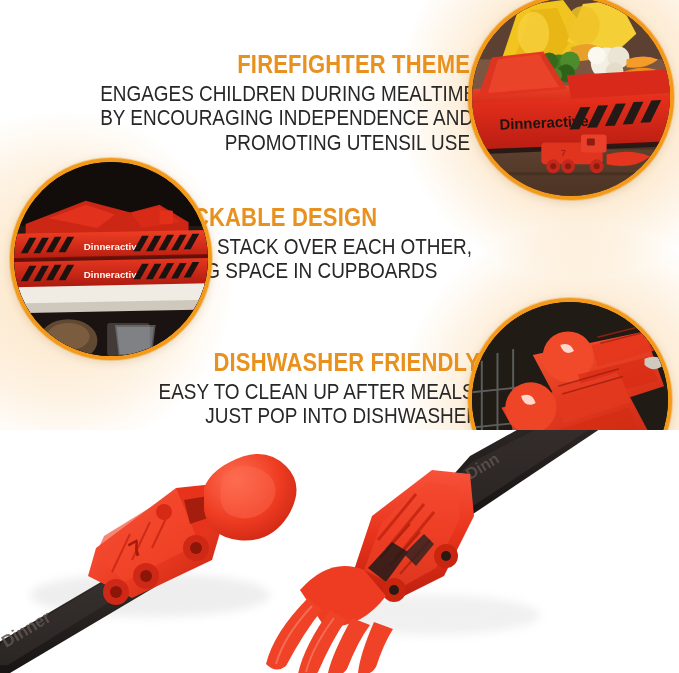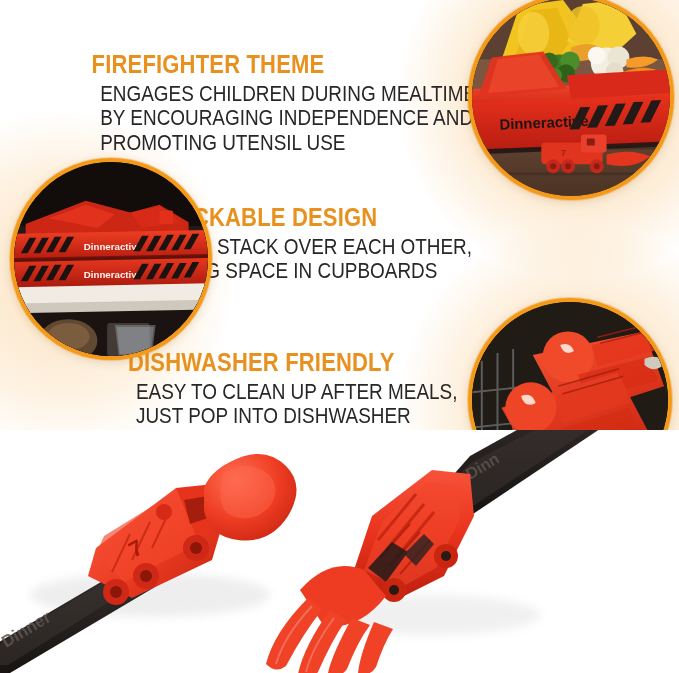--- a/index.html
+++ b/index.html
@@ -12,21 +12,21 @@
   
   .glow{position:absolute;border-radius:50%;pointer-events:none;}
   .glow-tr{left:398px;top:-82px;width:360px;height:360px;
     background:radial-gradient(circle at 50% 50%, rgba(243,150,20,.30) 0%, rgba(243,150,20,.16) 46%, rgba(243,150,20,0) 72%);}
   .glow-l{left:-108px;top:112px;width:340px;height:340px;
     background:radial-gradient(circle at 50% 50%, rgba(243,150,20,.26) 0%, rgba(243,150,20,.13) 46%, rgba(243,150,20,0) 72%);}
   .glow-br{left:400px;top:224px;width:360px;height:360px;
     background:radial-gradient(circle at 50% 50%, rgba(243,150,20,.28) 0%, rgba(243,150,20,.15) 46%, rgba(243,150,20,0) 72%);}
 
   
-  .block{position:absolute;text-align:left;}
+  .block{position:absolute;text-align:right;}
   .headline{
     color:#E8911E;font-weight:bold;letter-spacing:.2px;
     font-stretch:condensed;transform:scaleX(.88);transform-origin:right center;
     white-space:nowrap;line-height:1.02;margin:0 0 4px 0;
   }
   .body-line{
     color:#272727;font-weight:normal;letter-spacing:0px;
     font-stretch:condensed;transform:scaleX(.86);transform-origin:right center;
     white-space:nowrap;line-height:1.13;margin:0;
   }

